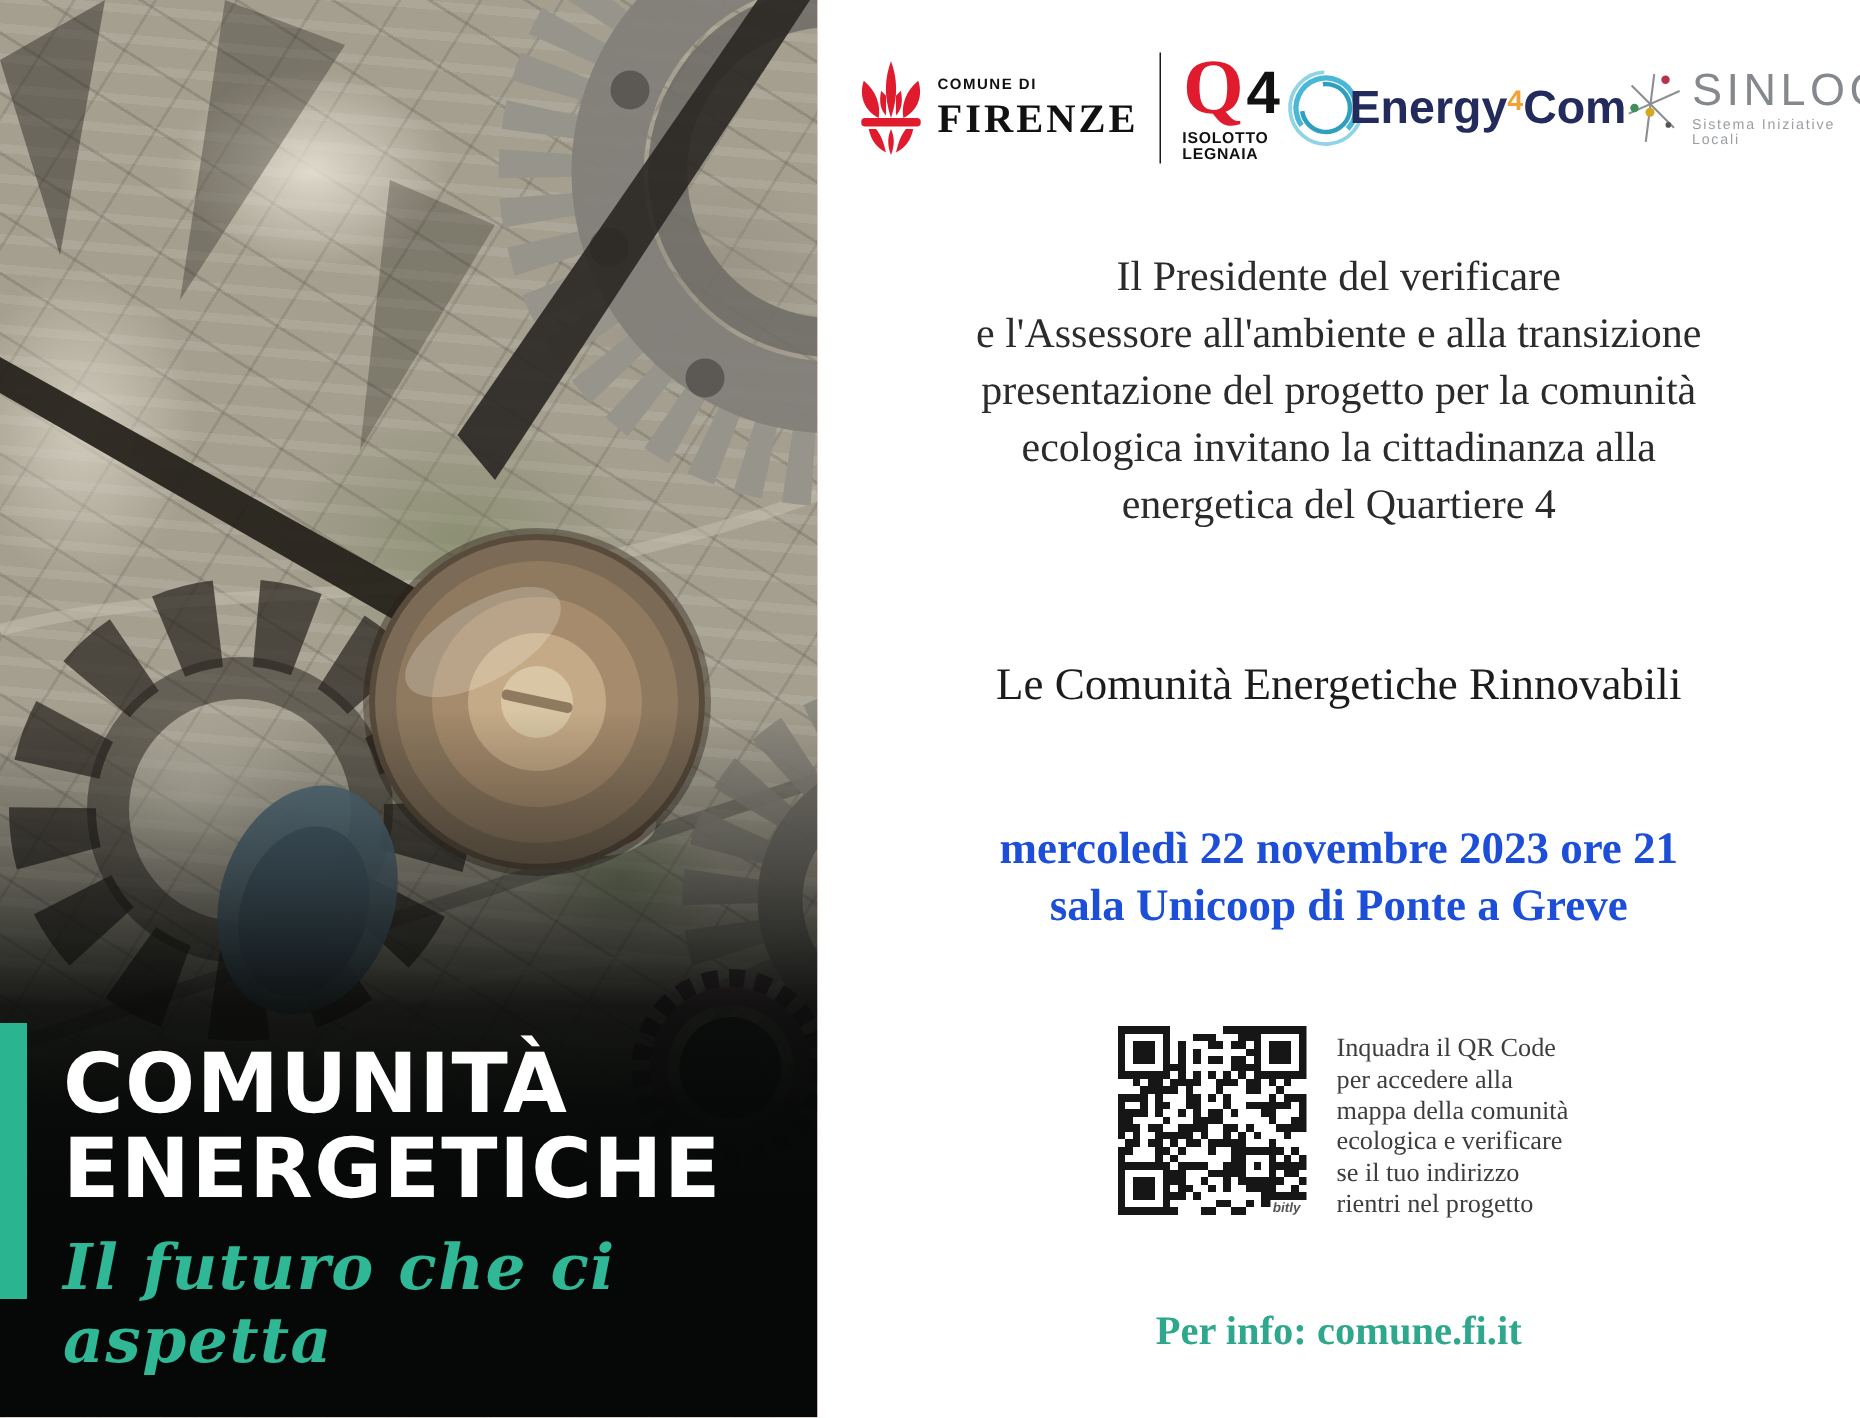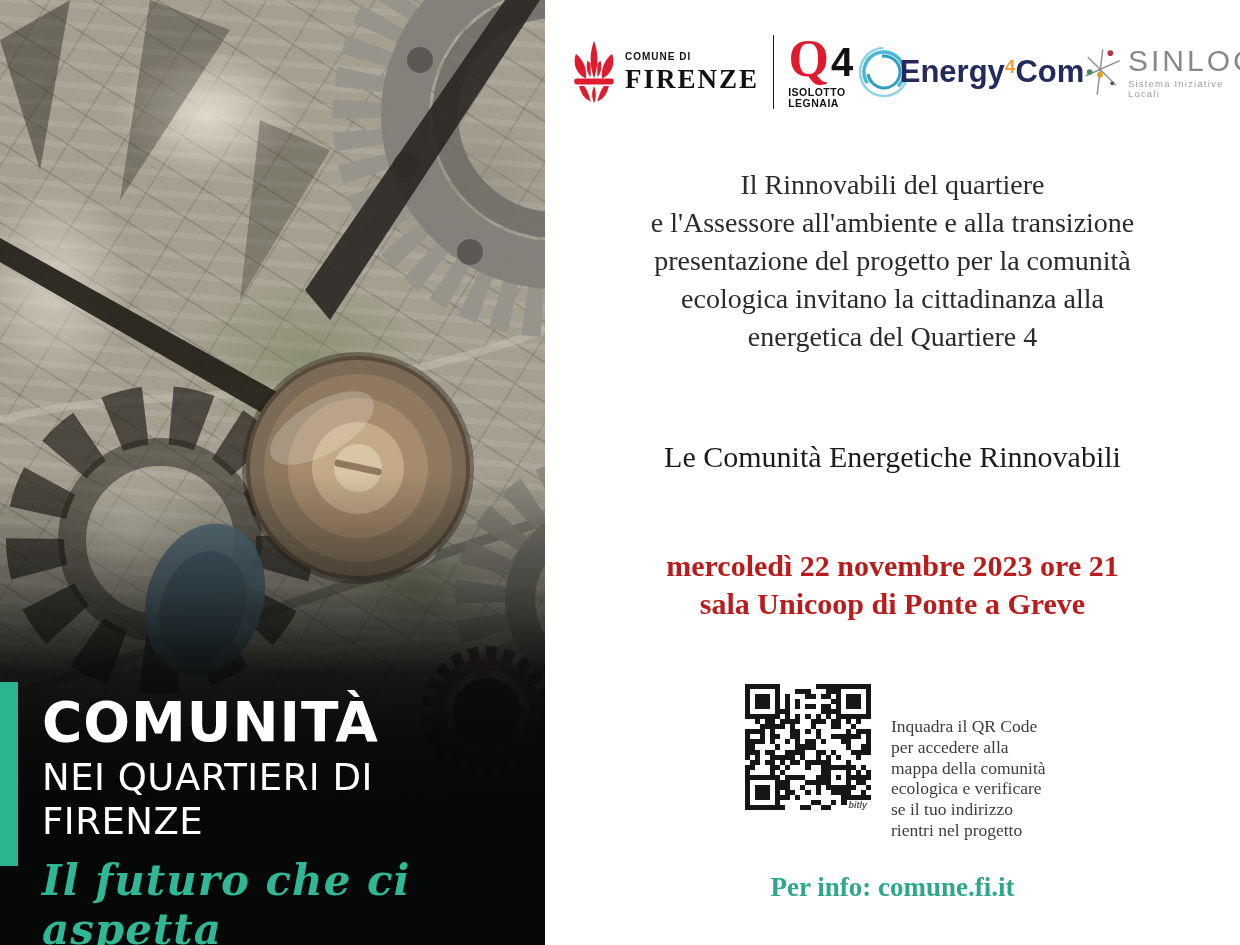--- a/index.html
+++ b/index.html
@@ -56,26 +56,26 @@
   .sin-text{display:flex;flex-direction:column;line-height:1;}
   .sin-name{font-family:"Liberation Sans",sans-serif;font-size:30px;font-weight:400;
             color:#85898d;letter-spacing:3px;}
   .sin-sub{font-family:"Liberation Sans",sans-serif;font-size:9.5px;color:#9b9fa3;
            letter-spacing:1.2px;margin-top:3px;}
   .invite{position:absolute;top:166px;left:0;width:695px;text-align:center;
           font-size:28px;line-height:38px;color:#2b2b2b;}
   .topic{position:absolute;top:440px;left:0;width:695px;text-align:center;
          font-size:30px;font-weight:400;color:#1c1c1c;}
   .when{position:absolute;top:547px;left:0;width:695px;text-align:center;
-        font-size:30px;font-weight:700;color:#b91c1c;line-height:38px;}
+        font-size:30px;font-weight:700;color:#1d4ed8;line-height:38px;}
   .qr-row{position:absolute;top:684px;left:200px;display:flex;gap:20px;align-items:flex-start;}
   .qr-box{position:relative;width:126px;height:126px;}
   .qr-bitly{position:absolute;right:3px;bottom:0px;font-family:"Liberation Sans",sans-serif;
             font-size:9px;font-style:italic;font-weight:700;color:#555;background:#fff;padding:0 1px;}
-  .qr-caption{font-size:17.5px;line-height:20.8px;color:#3d3d3d;padding-top:4px;margin-top:28px;}
+  .qr-caption{font-size:17.5px;line-height:20.8px;color:#3d3d3d;padding-top:4px;}
   .info{position:absolute;top:872px;left:0;width:695px;text-align:center;
         font-size:27px;font-weight:700;color:#2ea78c;}
 </style>
 </head>
 <body>
 
 <div class="flyer">
 
   <div class="hero">
     <div class="photo">
@@ -140,21 +140,21 @@
           <circle cx="487" cy="712" r="58" fill="none" stroke="#564049" stroke-width="16" stroke-dasharray="10 7"></circle>
           <circle cx="487" cy="712" r="48" fill="none" stroke="#7d5b66" stroke-width="12"></circle>
           <circle cx="487" cy="712" r="34" fill="#3a3136"></circle>
         </g>
       </svg>
     </div>
     <div class="vignette"></div>
     <div class="accent-bar"></div>
     <div class="titles">
       <div class="title-big">COMUNITÀ</div>
-      <div class="title-sub">NEI QUARTIERI DI FIRENZE</div>
+      <div class="title-big">ENERGETICHE</div>
       <div class="title-script">Il futuro che ci aspetta</div>
     </div>
   </div>
 
   <div class="content">
 
     <div class="logos">
       <div class="logo-group">
         <div class="fi-block">
           <svg width="50" height="66" viewBox="0 0 60 80">
@@ -205,21 +205,21 @@
           <circle cx="30" cy="38" r="2" fill="#555"></circle>
         </svg>
         <div class="sin-text">
           <span class="sin-name">SINLOC</span>
           <span class="sin-sub">Sistema Iniziative Locali</span>
         </div>
       </div>
     </div>
 
     <div class="invite">
-      <div>Il Rinnovabili del quartiere</div>
+      <div>Il Presidente del verificare</div>
       <div>e l'Assessore all'ambiente e alla transizione</div>
       <div>presentazione del progetto per la comunità</div>
       <div>ecologica invitano la cittadinanza alla</div>
       <div>energetica del Quartiere 4</div>
     </div>
 
     <div class="topic">Le Comunità Energetiche Rinnovabili</div>
 
     <div class="when">
       <div>mercoledì 22 novembre 2023 ore 21</div>

